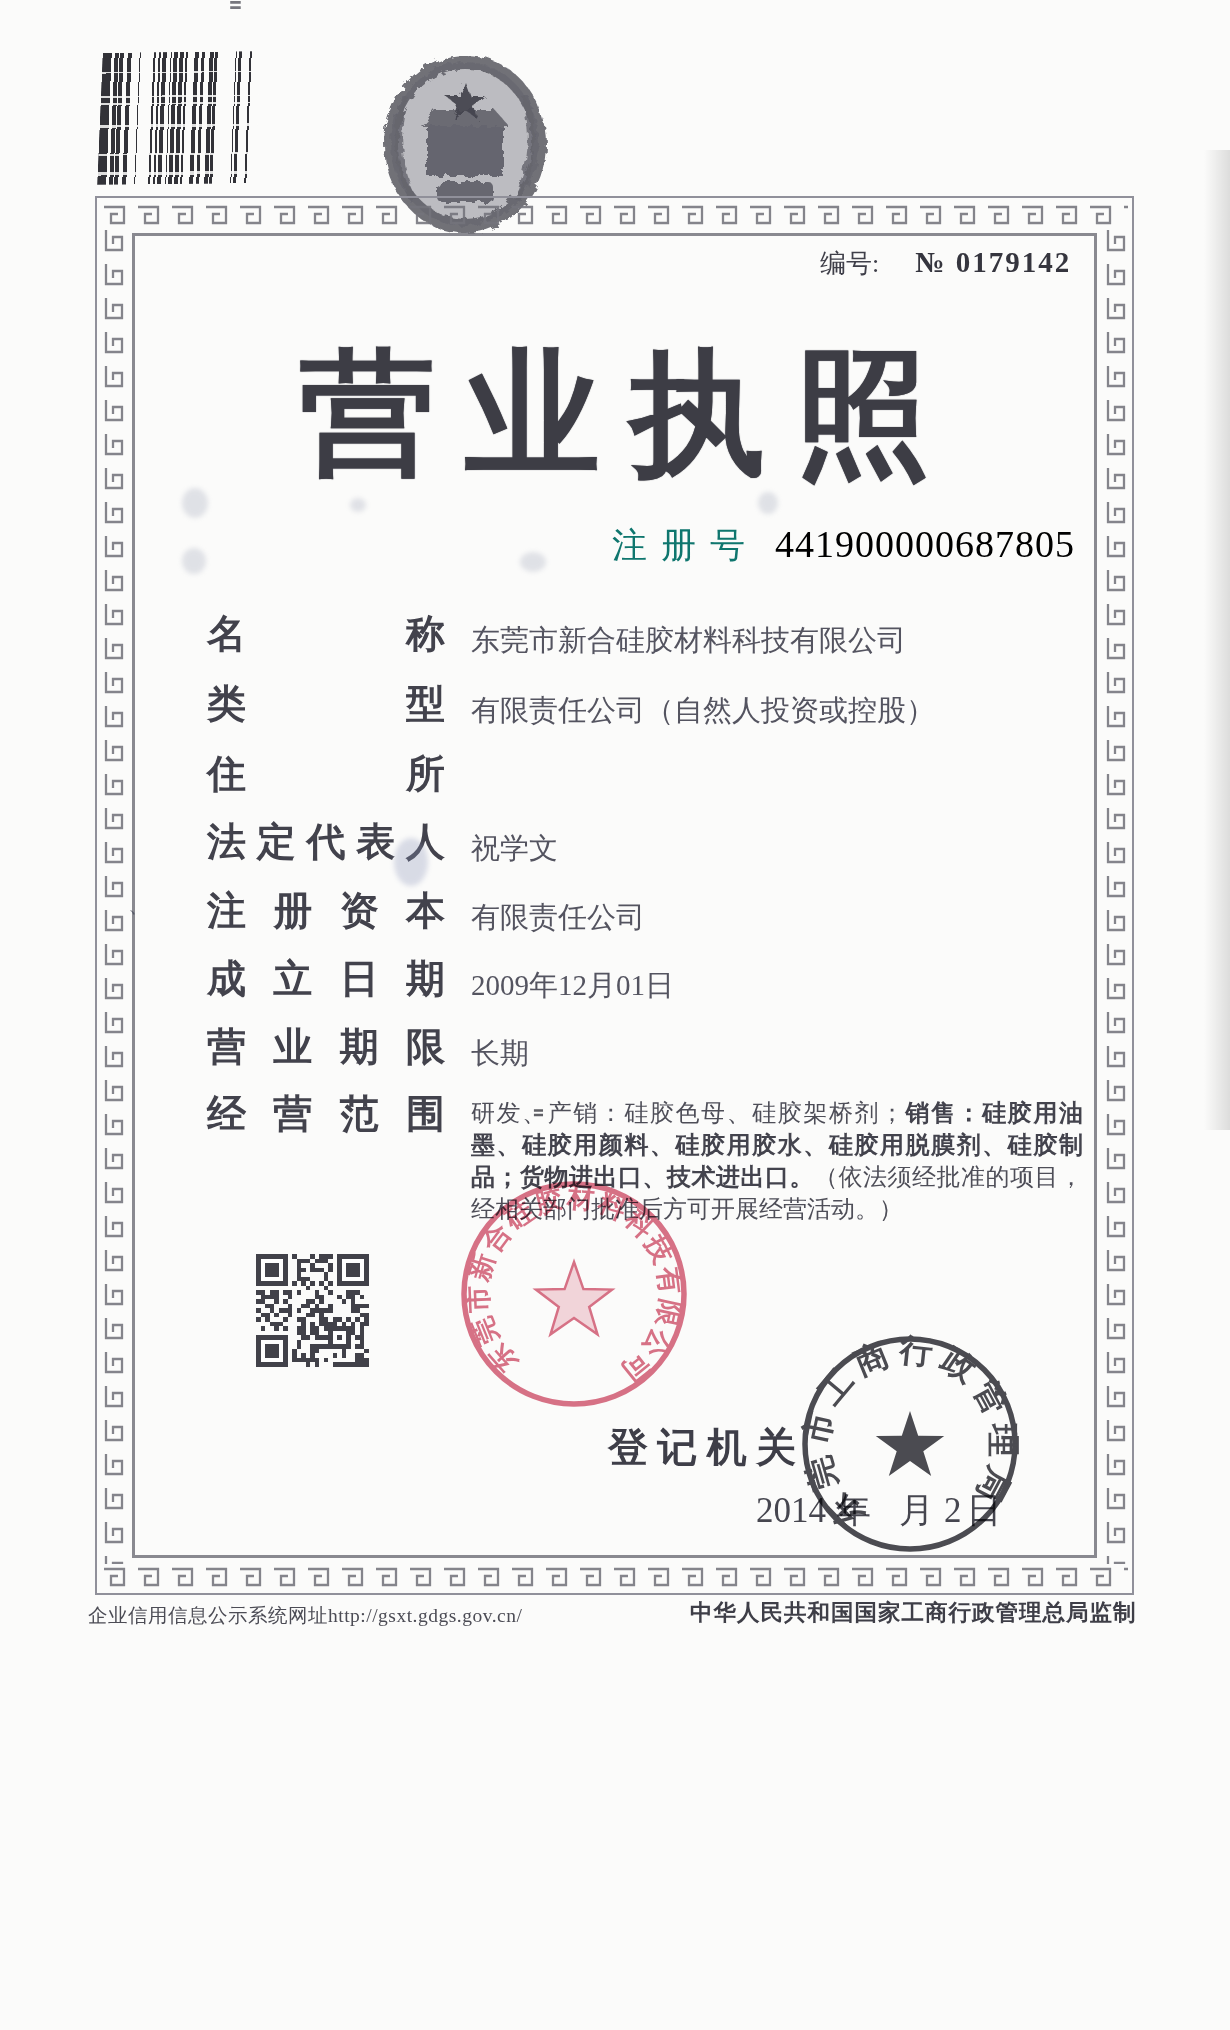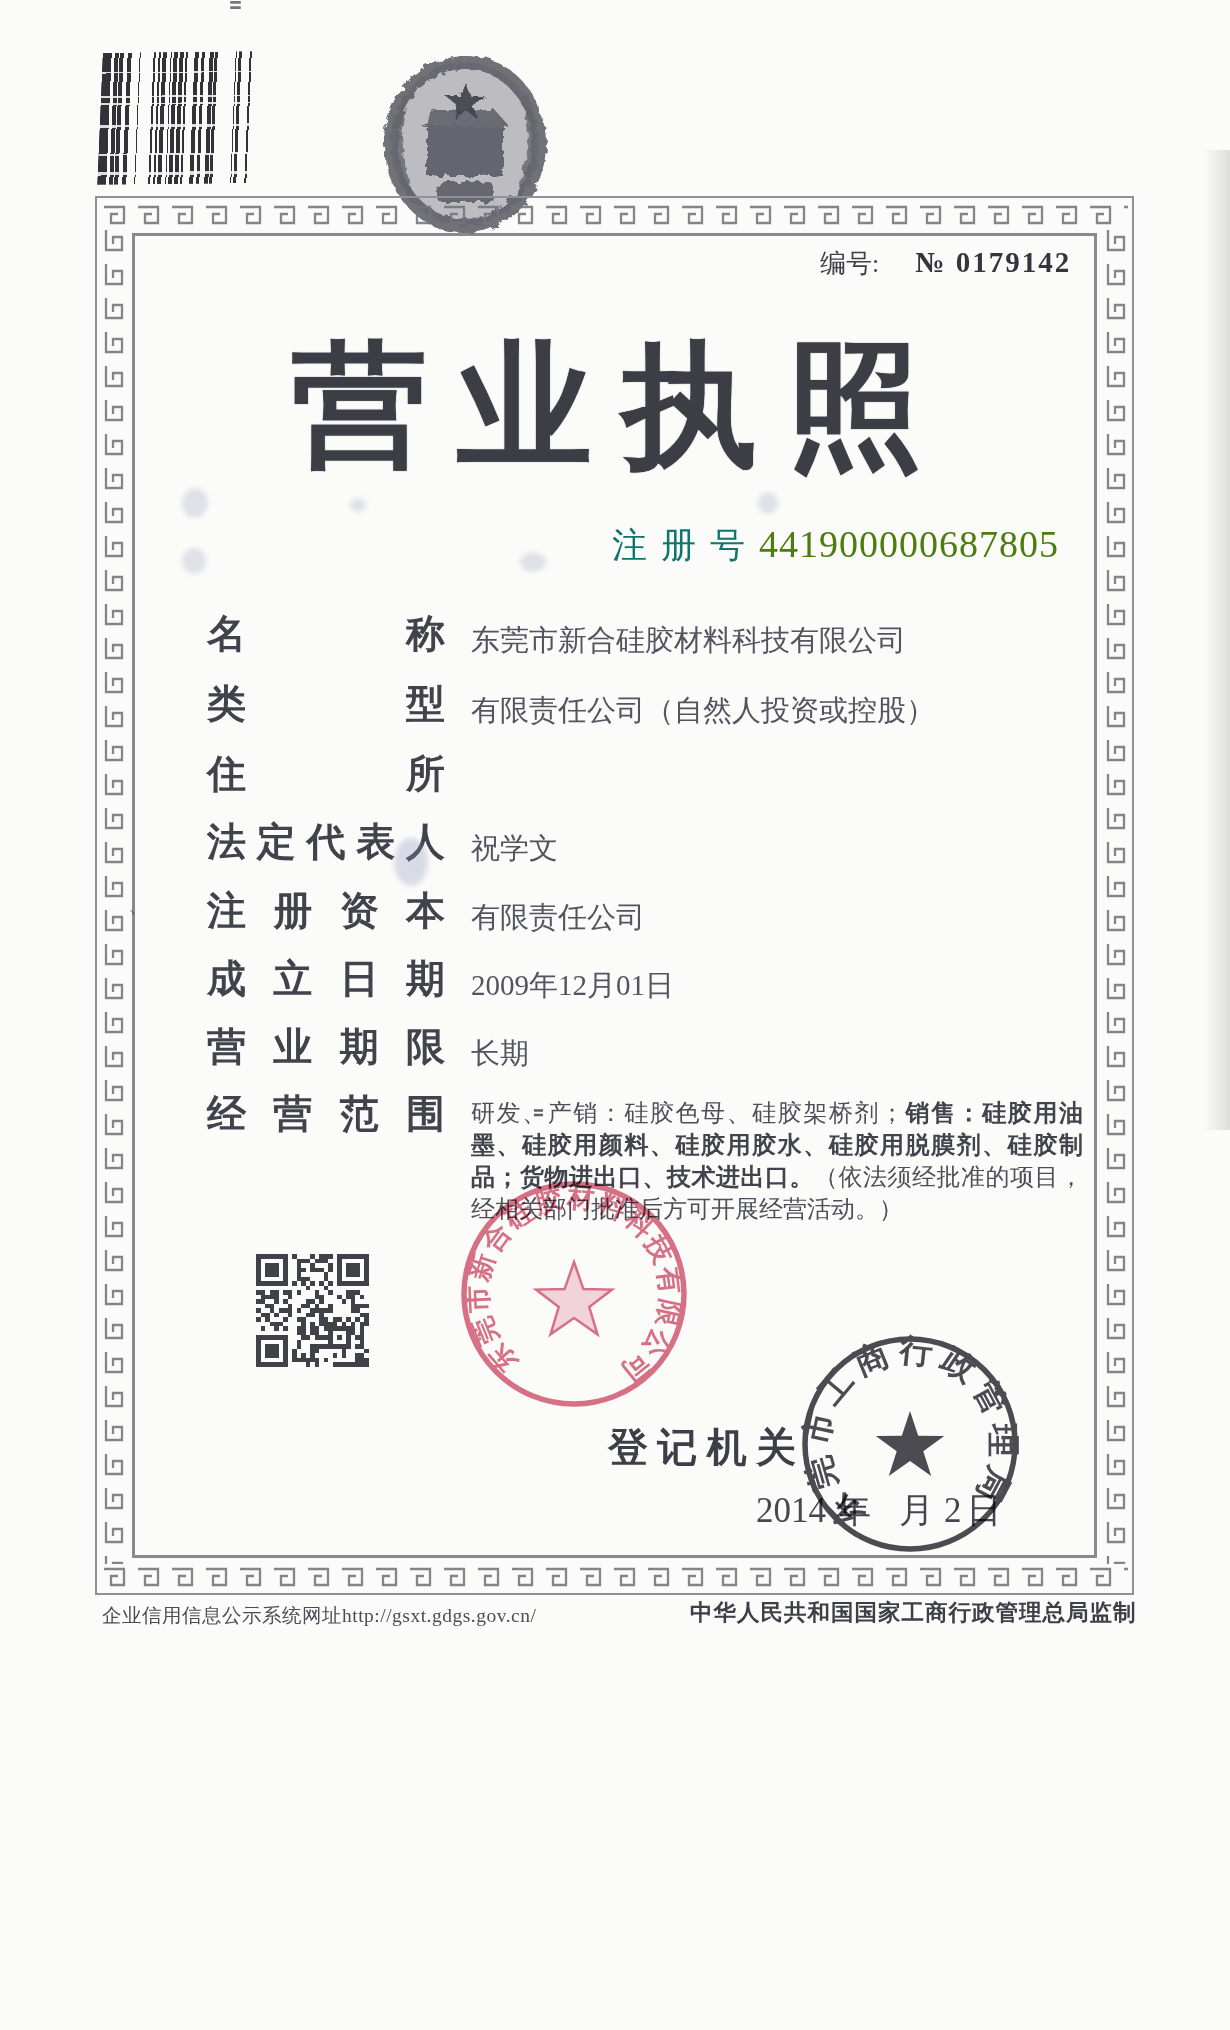--- a/index.html
+++ b/index.html
@@ -19,27 +19,27 @@
   
   .barcode{position:absolute;left:100px;top:52px;width:158px;height:132px;
            transform:skewX(-3deg) rotate(-.6deg);opacity:.93;}
   .barcode svg{width:100%;height:100%;}
   .emblem{position:absolute;left:383px;top:56px;opacity:.95;}
 
   .serial{position:absolute;left:820px;top:246px;display:flex;gap:36px;align-items:baseline;
           font-size:26px;color:#3f3f49;}
   .serial-no{font-weight:700;font-size:29px;letter-spacing:2px;color:#35353e;}
 
-  .title{position:absolute;left:292px;top:328px;margin:0;white-space:nowrap;
+  .title{position:absolute;left:292px;top:328px;margin:8px;white-space:nowrap;
          font-family:"Liberation Sans",sans-serif;font-weight:900;font-size:135px;
          letter-spacing:30px;line-height:1.15;color:#3d3d45;text-shadow:0 0 1px #3d3d45;}
 
   .regno{position:absolute;left:612px;top:522px;display:flex;align-items:baseline;}
   .regno-label{font-size:35px;letter-spacing:14px;color:#0f766e;}
-  .regno-value{font-size:38px;letter-spacing:1px;color:#4d7c0f;}
+  .regno-value{font-size:38px;margin-left:16px;letter-spacing:1px;color:#000000;}
 
   
   .field{position:absolute;left:207px;display:flex;align-items:flex-start;}
   .flabel{width:238px;flex:none;font-size:39px;font-weight:600;color:#42424c;line-height:1.15;}
   .spread{display:flex;justify-content:space-between;}
   .fvalue{margin-left:26px;font-size:29px;color:#545460;padding-top:9px;white-space:nowrap;}
   .r1{top:612px}.r2{top:682px}.r3{top:752px}.r4{top:820px}
   .r5{top:889px}.r6{top:957px}.r7{top:1025px}.r8{top:1092px}
   .scope{white-space:normal;width:612px;font-size:24px;line-height:1.33;text-align:justify;
          padding-top:6px;color:#4e4e58;}
@@ -52,21 +52,21 @@
   .seal-black{position:absolute;left:795px;top:1329px;mix-blend-mode:multiply;opacity:.88;}
 
   .issuer{position:absolute;left:608px;top:1420px;width:188px;font-size:40px;font-weight:600;color:#3e3e48;}
   .issue-date{position:absolute;left:756px;top:1487px;display:flex;align-items:baseline;
               font-size:35px;color:#46464f;}
   .issue-date .u-year{margin-left:10px;}
   .issue-date .u-month{margin-left:28px;}
   .issue-date .day{margin-left:10px;}
   .issue-date .u-day{margin-left:5px;}
 
-  .footer-left{position:absolute;left:102px;top:1602px;font-size:19.5px;letter-spacing:.5px;color:#4c4c55;}
+  .footer-left{position:absolute;left:88px;top:1602px;font-size:19.5px;letter-spacing:.5px;color:#4c4c55;}
   .footer-right{position:absolute;left:690px;top:1597px;font-size:22.5px;font-weight:600;
                 letter-spacing:1px;color:#3e3e47;text-align:center;}
 
   
   .smudge{position:absolute;filter:blur(2.5px);background:#9aa0b4;border-radius:50%;opacity:.28;}
   .smudge.blue{background:#8a93b8;opacity:.3;}
   .mark{position:absolute;color:#4a4e5e;opacity:.8;font-size:22px;}
   .edge-shade{position:absolute;right:0;top:150px;width:26px;height:980px;
               background:linear-gradient(to right,rgba(0,0,0,0),rgba(0,0,0,.12));}
 </style>

